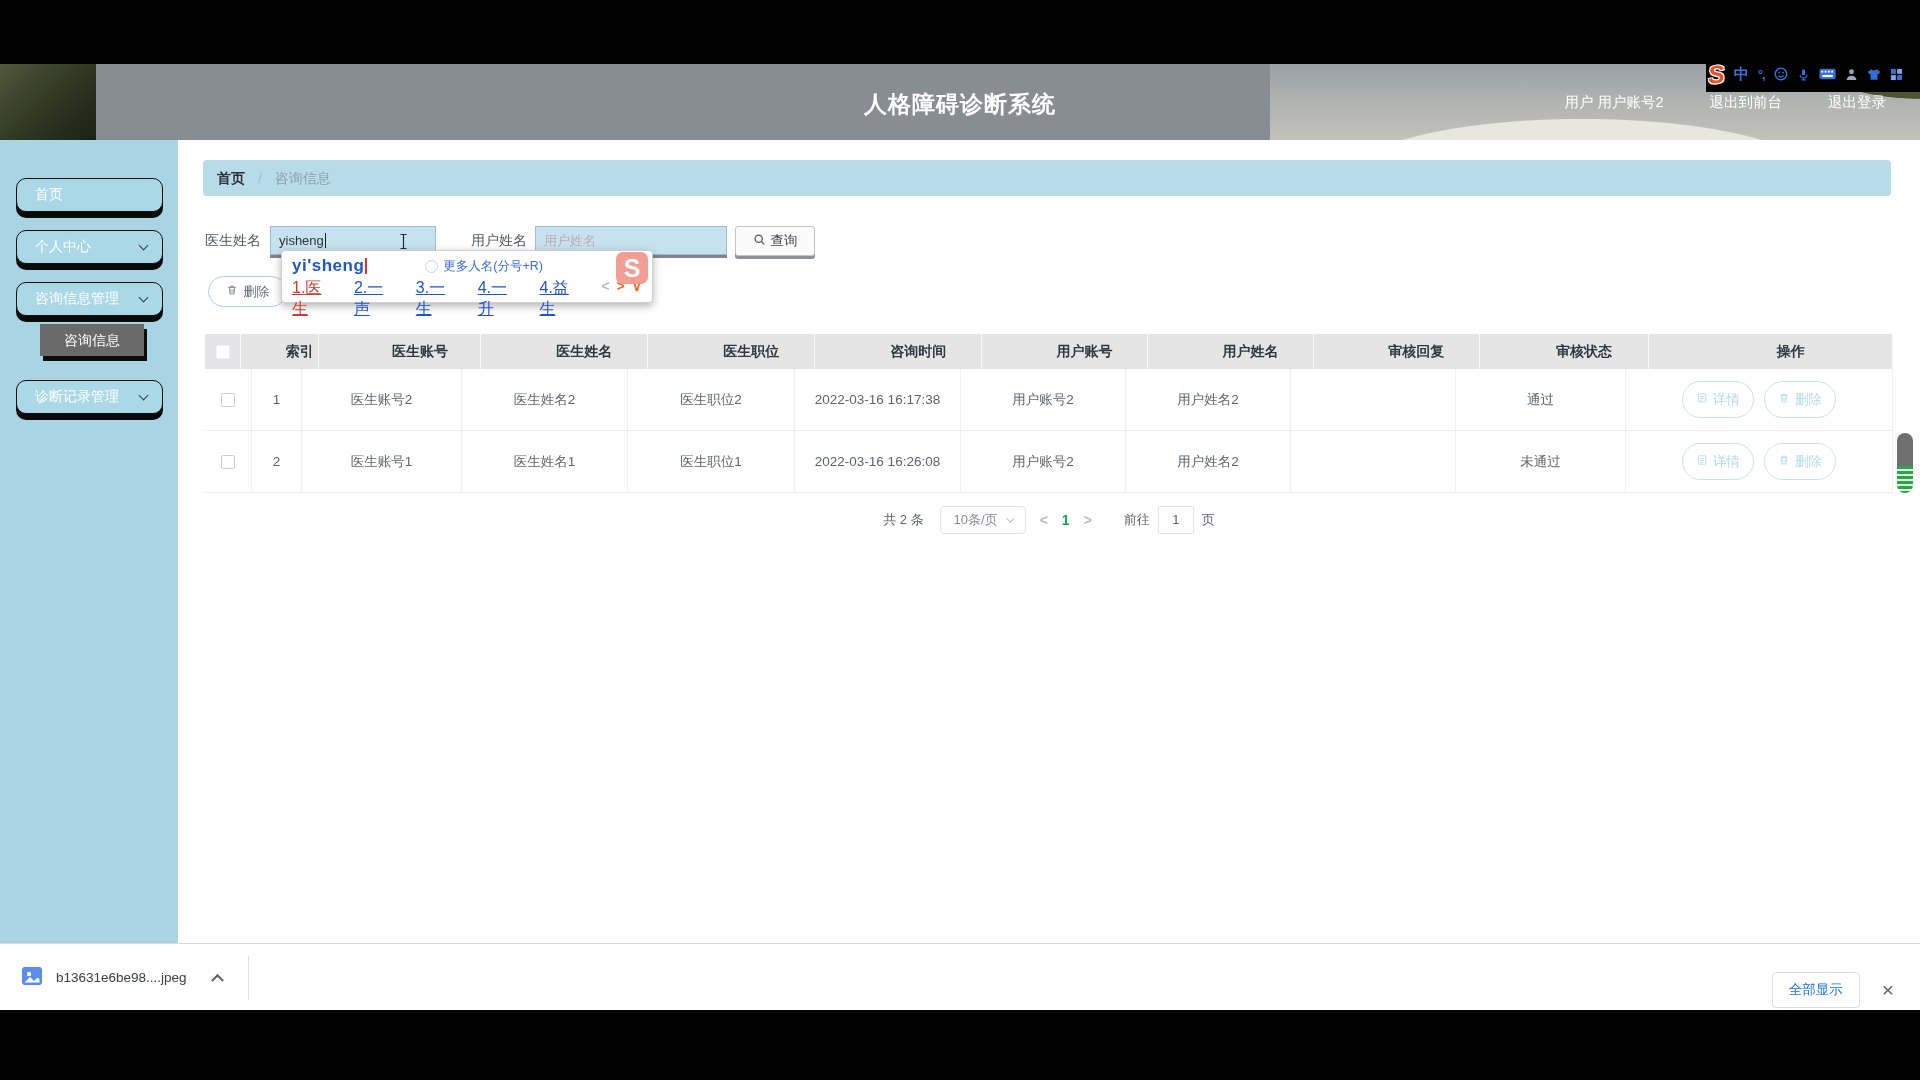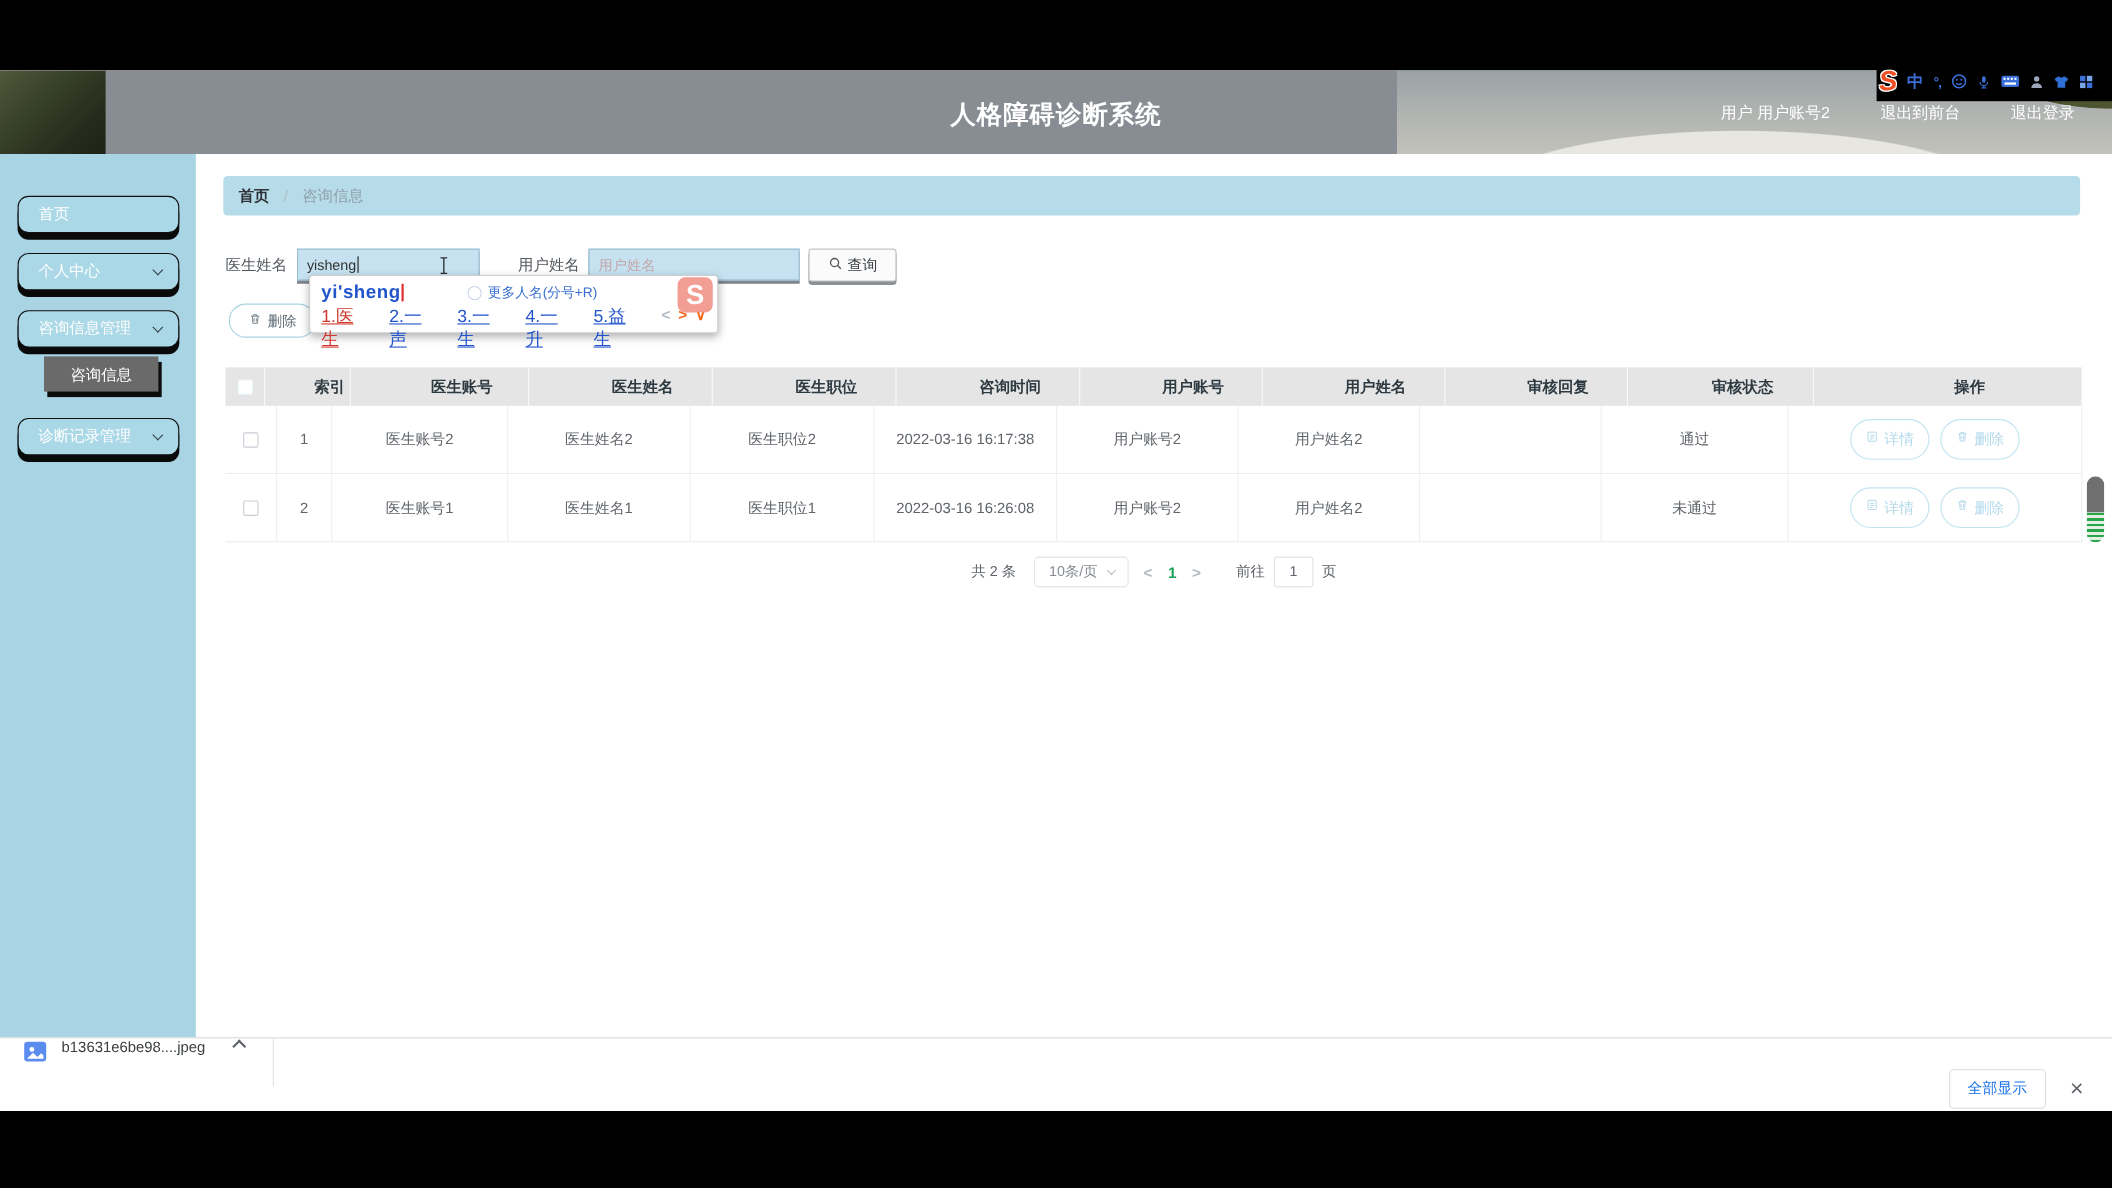--- a/index.html
+++ b/index.html
@@ -108,21 +108,21 @@
     line-height:26px; color:#5f646a; cursor:text; background:#fff; }
 
   
   .scroll-thumb { position:absolute; left:1897px; top:433px; width:16px; height:60px; border-radius:8px;
     overflow:hidden; z-index:10; cursor:pointer; }
   .scroll-thumb .gray { height:33px; background:#6f6f6f; }
   .scroll-thumb .green { height:27px; background:repeating-linear-gradient(180deg,#29a64a 0 2.5px,#e4f0e4 2.5px 5px); }
 
   
   .dl-bar { position:absolute; left:0; top:943px; width:1920px; height:67px; background:#fff; border-top:1px solid #d9d9d9; }
-  .dl-left { position:absolute; left:20px; top:0; height:67px; display:flex; align-items:flex-start; }
+  .dl-left { position:absolute; left:20px; top:0; height:67px; display:flex; align-items:center; }
   .dl-name { margin-left:12px; font-size:13.5px; color:#3c4043; cursor:pointer; }
   .chev-up { width:9px; height:9px; border-right:2px solid #5f6368; border-bottom:2px solid #5f6368;
     transform:rotate(-135deg) translate(-2px,-2px); margin-left:26px; cursor:pointer; }
   .dl-divider { width:1px; height:44px; background:#e0e0e0; margin-left:26px; }
   .dl-right { position:absolute; right:0; top:12px; height:67px; display:flex; align-items:center; }
   .show-all { border:1px solid #dadce0; border-radius:4px; background:#fff; color:#1a73e8;
     font-size:13.5px; padding:8px 16px; cursor:pointer; font-family:inherit; }
   .dl-close { font-size:21px; color:#5f6368; margin:0 26px 0 22px; cursor:pointer; line-height:1; }
 
   .bottom-bar { position:absolute; left:0; top:1010px; width:1920px; height:70px; background:#000; }
@@ -263,21 +263,21 @@
         <span class="circle-ic"></span>
         <span>更多人名(分号+R)</span>
       </span>
     </div>
     <div class="ime-s">S</div>
     <div class="ime-row2">
       <span class="cand first">1.医生</span>
       <span class="cand">2.一声</span>
       <span class="cand">3.一生</span>
       <span class="cand">4.一升</span>
-      <span class="cand">5.益生</span>
+      <span class="cand">4.益生</span>
       <span class="ime-nav">
         <span class="nav-prev">&lt;</span>
         <span class="nav-next">&gt;</span>
         <span class="nav-down">∨</span>
       </span>
     </div>
   </div>
 
   <div class="table">
     <div class="trow thead">

